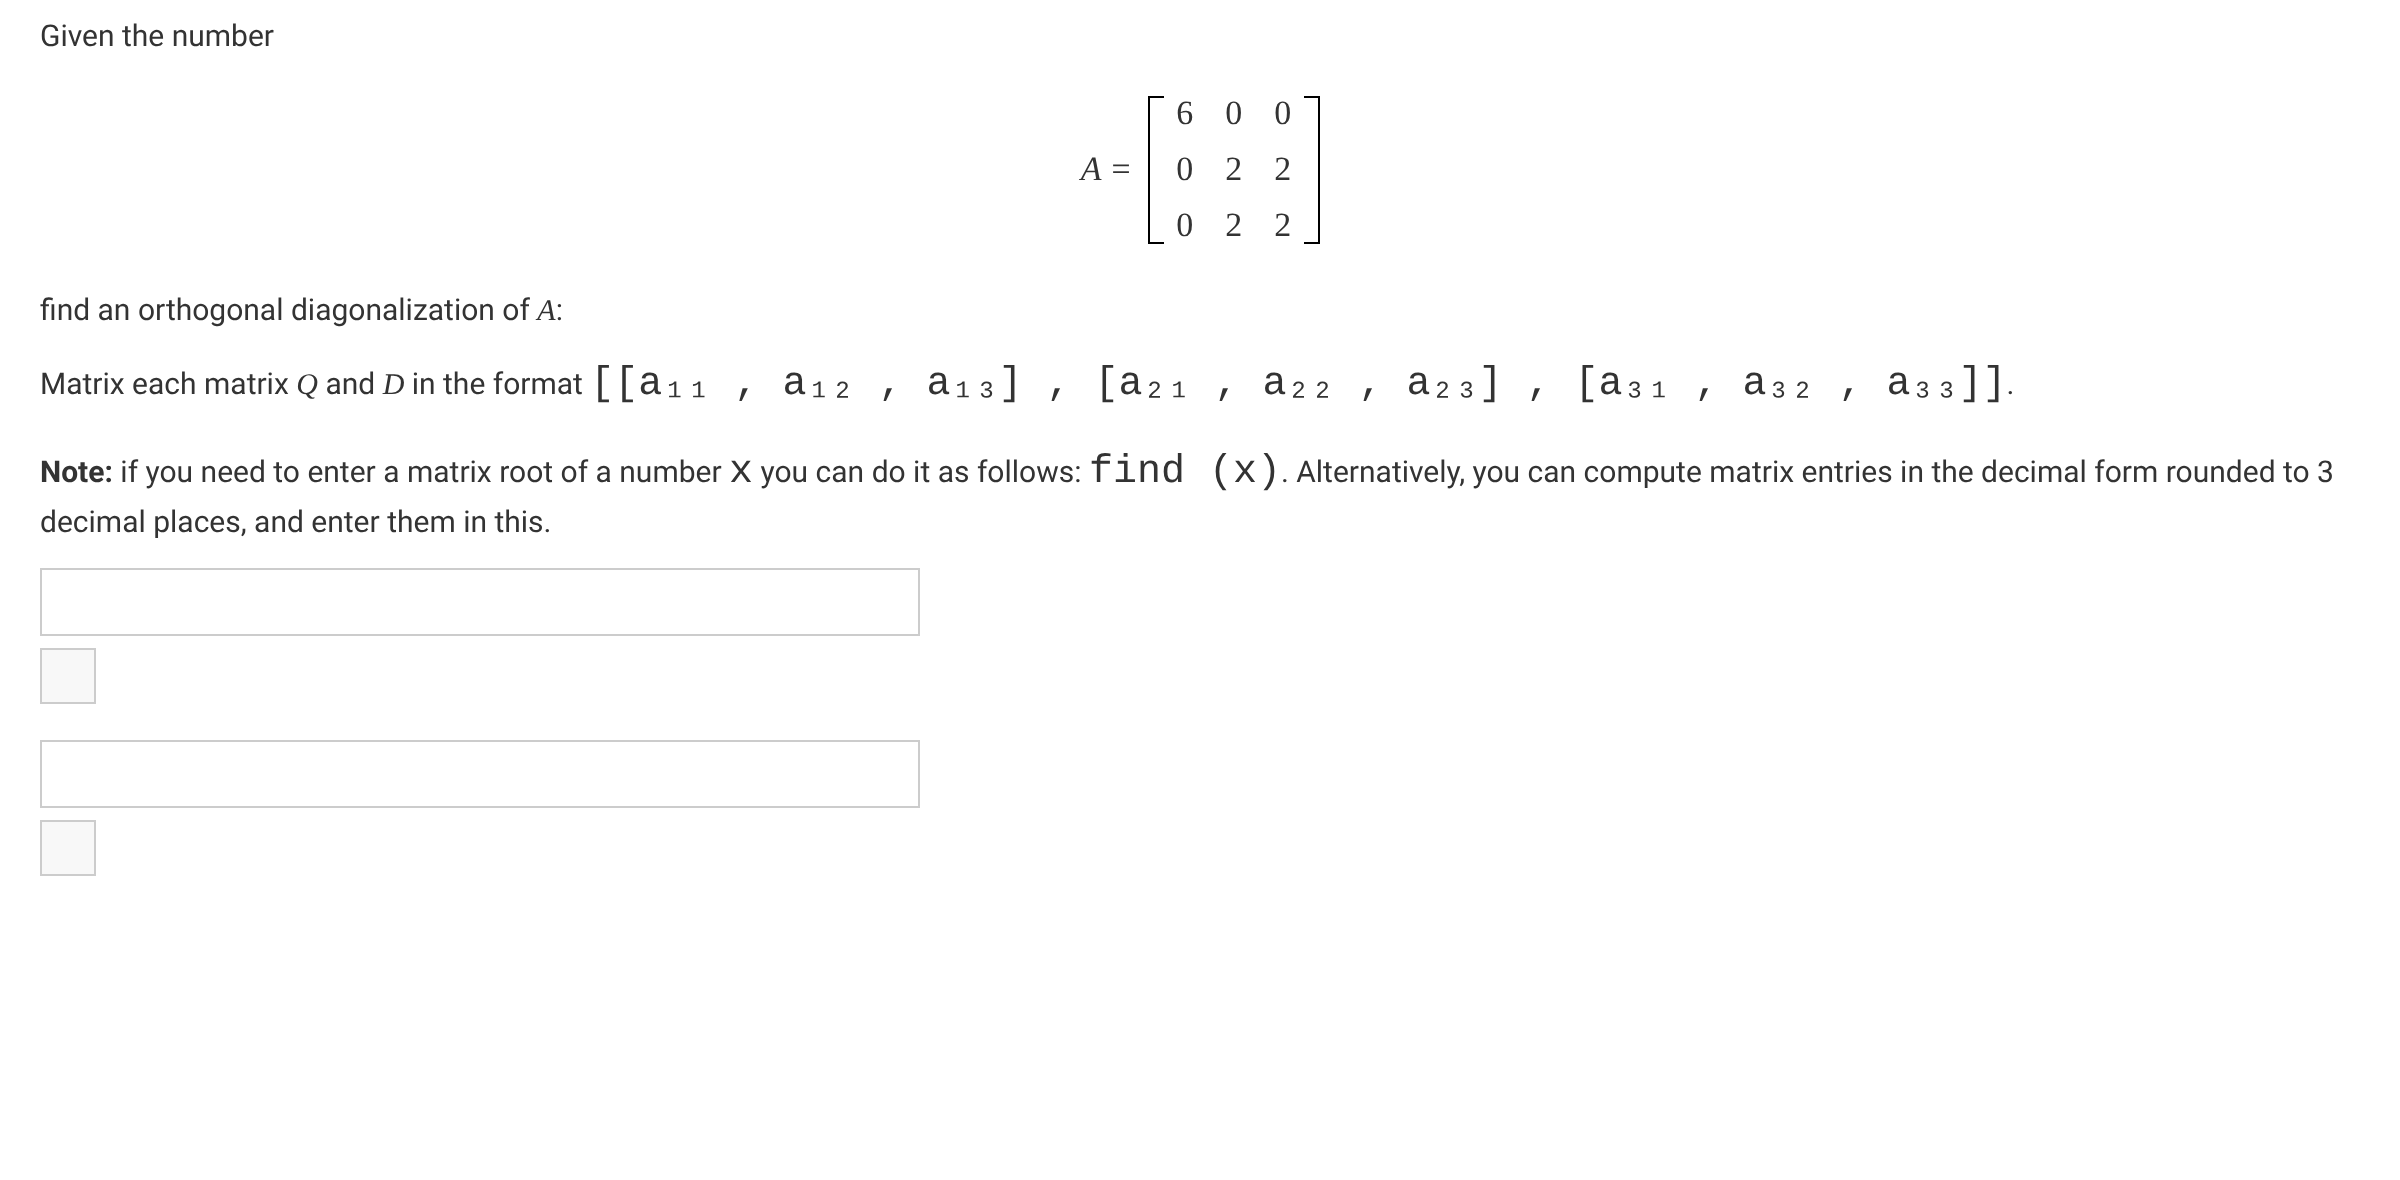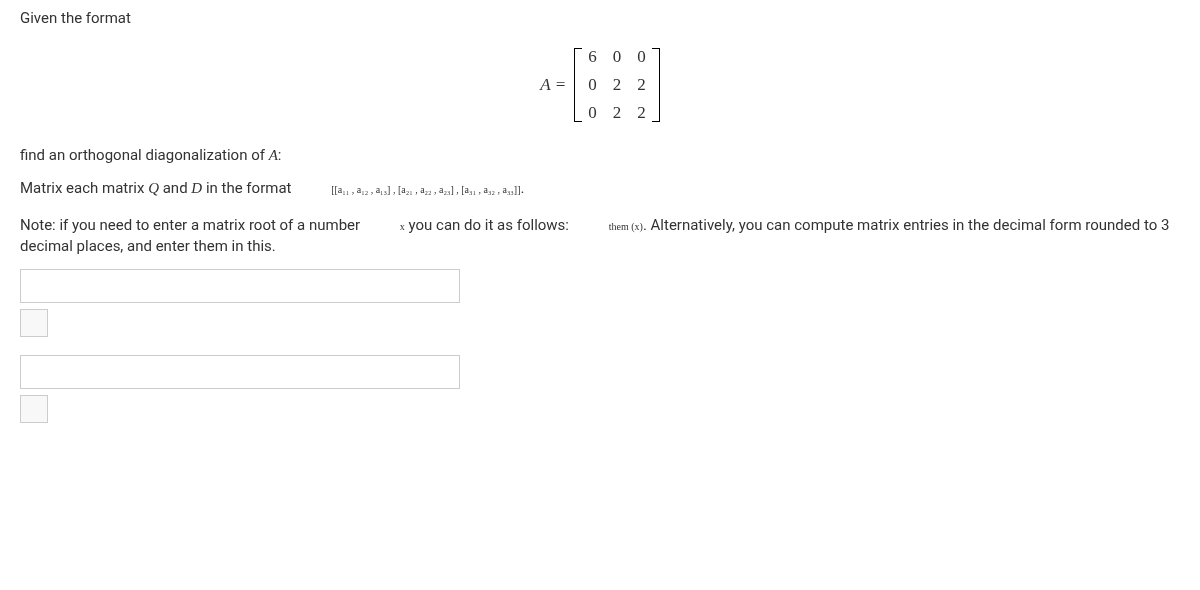--- a/index.html
+++ b/index.html
@@ -59,26 +59,25 @@
       border-top: 1.5px solid #000;
       border-bottom: 1.5px solid #000;
     }
     .matrix-left-bracket {
       border-left: 1.5px solid #000;
     }
     .matrix-right-bracket {
       border-right: 1.5px solid #000;
     }
     .bold {
-      font-weight: 400;
+      font-weight: 700;
     }
     .monospace {
-      font-family: Liberation Serif, serif;
-      font-size: 10px;
-      margin-left: 36px;
+      font-family: Liberation Mono, monospace;
+      font-size: 20px;
     }
     .sup {
       font-size: 12px;
       vertical-align: super;
     }
     .input-row {
       margin-top: 8px;
       margin-bottom: 6px;
     }
     .text-input {
@@ -100,21 +99,21 @@
     .label-block {
       margin-top: 18px;
       margin-bottom: 4px;
     }
   </style>
 </head>
 <body>
 
 <div class="content">
 
-  <div class="text-block">Given the format</div>
+  <div class="text-block">Given the number</div>
 
   <div class="math-display">
     <div class="matrix-eq">
       <span class="italic">A =</span>
       <div class="matrix-bracket">
         <div class="matrix-left-bracket"></div>
         <div class="matrix-body serif">
           <span>6</span>
           <span>0</span>
           <span>0</span>
@@ -133,21 +132,21 @@
   <div class="text-block">
     <span>find an orthogonal diagonalization of </span><span class="italic serif">A</span><span>:</span>
   </div>
 
 
   <div class="text-block">
     <span>Matrix each matrix </span><span class="italic serif">Q</span><span> and </span><span class="italic serif">D</span><span> in the format </span><span class="monospace">[[a₁₁ , a₁₂ , a₁₃] , [a₂₁ , a₂₂ , a₂₃] , [a₃₁ , a₃₂ , a₃₃]]</span><span>.</span>
   </div>
 
   <div class="text-block" style="margin-top:16px;">
-    <span class="bold">Note:</span><span> if you need to enter a matrix root of a number </span><span class="monospace">x</span><span> you can do it as follows: </span><span class="monospace">them (x)</span><span>. Alternatively, you can compute matrix entries in the decimal form rounded to 3 decimal places, and enter them in this.</span>
+    <span class="bold">Note:</span><span> if you need to enter a matrix root of a number </span><span class="monospace">x</span><span> you can do it as follows: </span><span class="monospace">find (x)</span><span>. Alternatively, you can compute matrix entries in the decimal form rounded to 3 decimal places, and enter them in this.</span>
   </div>
 
   <div class="input-row">
     <input type="text" class="text-input" style="">
   </div>
   <button class="small-box"></button>
 
   <div class="input-row">
     <input type="text" class="text-input" style="">
   </div>

